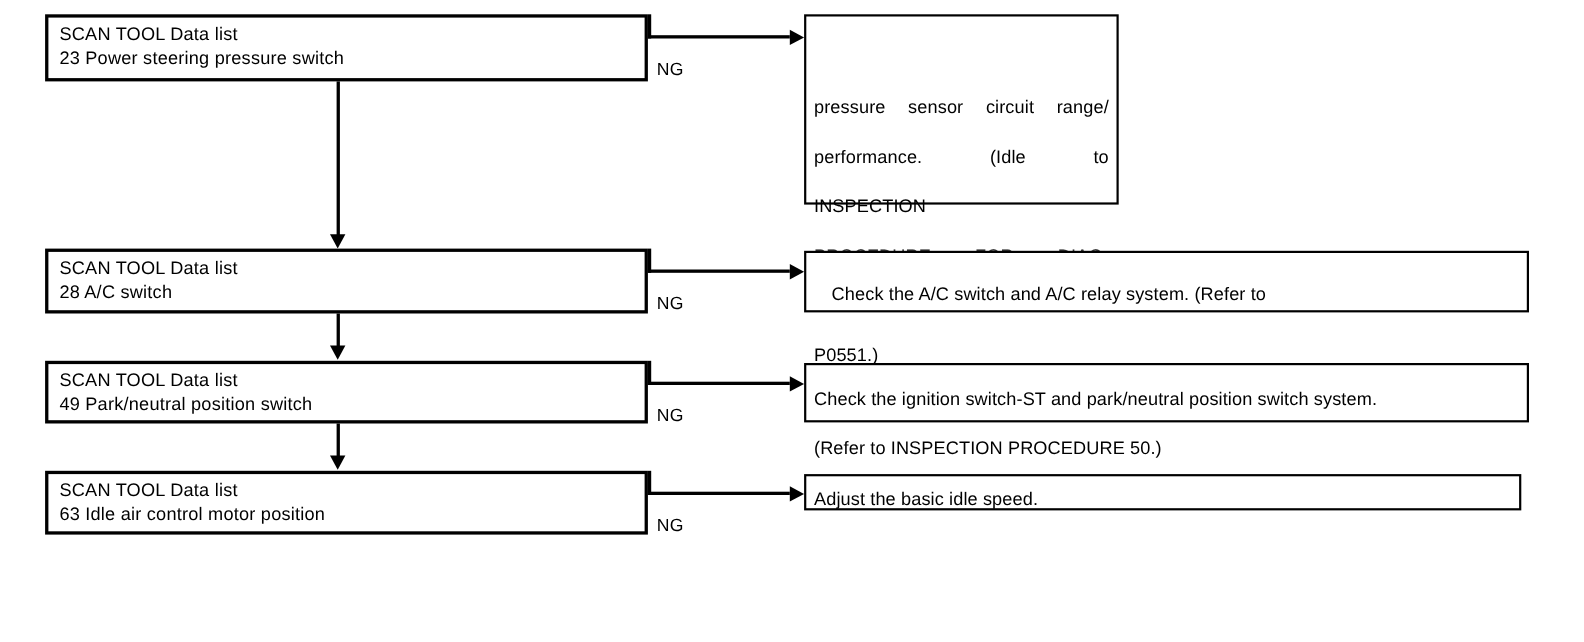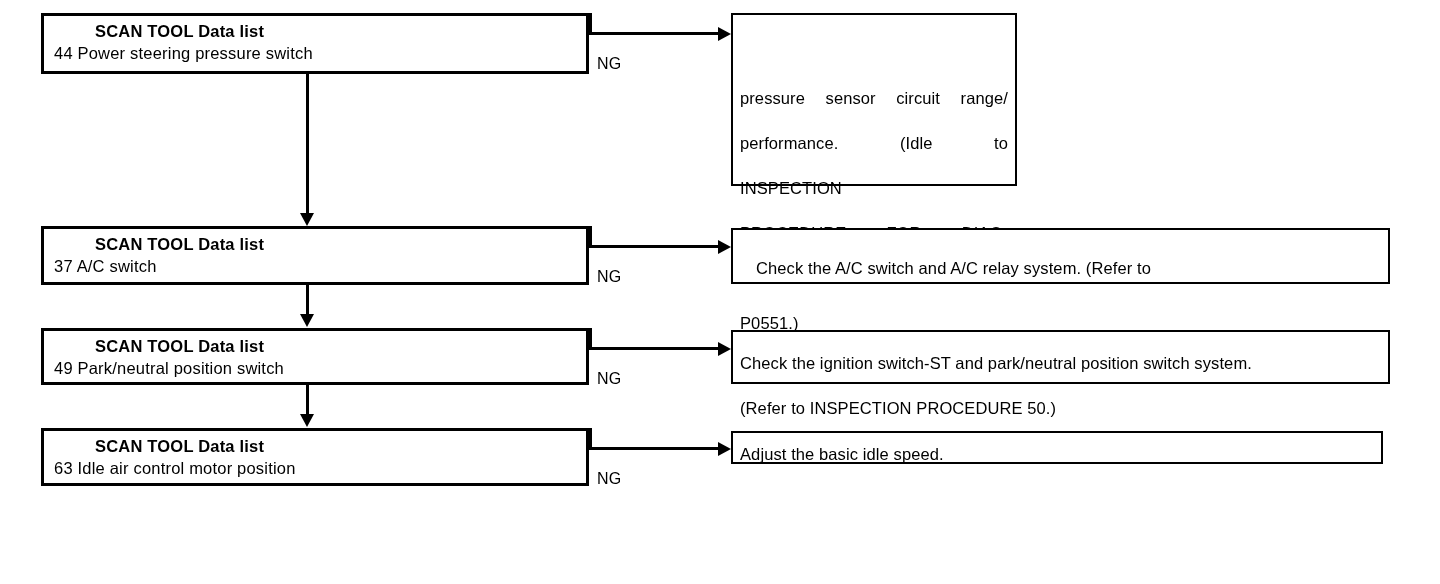--- a/index.html
+++ b/index.html
@@ -22,21 +22,21 @@
   .box.thin{border-width:2px;}
 
   .boxtext{
     position:absolute;
     box-sizing:border-box;
     padding:4px 0 0 10px;
     font-size:16.5px;
     line-height:22px;
     letter-spacing:0.2px;
   }
-  .ttl{font-weight:bold;display:block;margin-left:41px;}
+  .ttl{font-weight:normal;display:block;}
   .sub{display:block;}
 
   
   .rbox-text{
     position:absolute;
     box-sizing:border-box;
     font-size:16.5px;
     line-height:22.5px;
     letter-spacing:0.1px;
     white-space:pre-line;
@@ -74,21 +74,21 @@
   }
 </style>
 </head>
 <body>
 
 <div id="sheet">
 
   <div class="box" style="left:41px;top:13px;width:548px;height:61px;"></div>
   <div class="boxtext" style="left:44px;top:16px;width:542px;height:55px;">
     <span class="ttl">SCAN TOOL Data list</span>
-    <span class="sub">44 Power steering pressure switch</span>
+    <span class="sub">23 Power steering pressure switch</span>
   </div>
 
   <div class="vline" style="left:589px;top:13px;height:22px;"></div>
   <div class="hline" style="left:589px;top:32px;width:129px;"></div>
   <div class="arrow-r" style="left:718px;top:27px;"></div>
   <div class="lbl" style="left:597px;top:8px;">NG</div>
 
   <div class="box thin" style="left:731px;top:13px;width:286px;height:173px;"></div>
   <div class="rbox-text just" style="left:740px;top:19px;width:268px;">
     <br>
@@ -99,21 +99,21 @@
     <span>NOSTIC  TROUBLE  CODE</span><br>
     <span>P0551.)</span>
   </div>
 
   <div class="vline" style="left:306px;top:74px;height:140px;"></div>
   <div class="arrow-d" style="left:300px;top:213px;"></div>
 
   <div class="box" style="left:41px;top:226px;width:548px;height:59px;"></div>
   <div class="boxtext" style="left:44px;top:229px;width:542px;height:53px;">
     <span class="ttl">SCAN TOOL Data list</span>
-    <span class="sub">37 A/C switch</span>
+    <span class="sub">28 A/C switch</span>
   </div>
 
   <div class="vline" style="left:589px;top:226px;height:22px;"></div>
   <div class="hline" style="left:589px;top:245px;width:129px;"></div>
   <div class="arrow-r" style="left:718px;top:240px;"></div>
   <div class="lbl" style="left:597px;top:221px;">NG</div>
 
   <div class="box thin" style="left:731px;top:228px;width:659px;height:56px;"></div>
   <div class="rbox-text" style="left:756px;top:234px;width:642px;">
     <span>Check  the  A/C  switch  and  A/C  relay  system.  (Refer  to</span><br>

